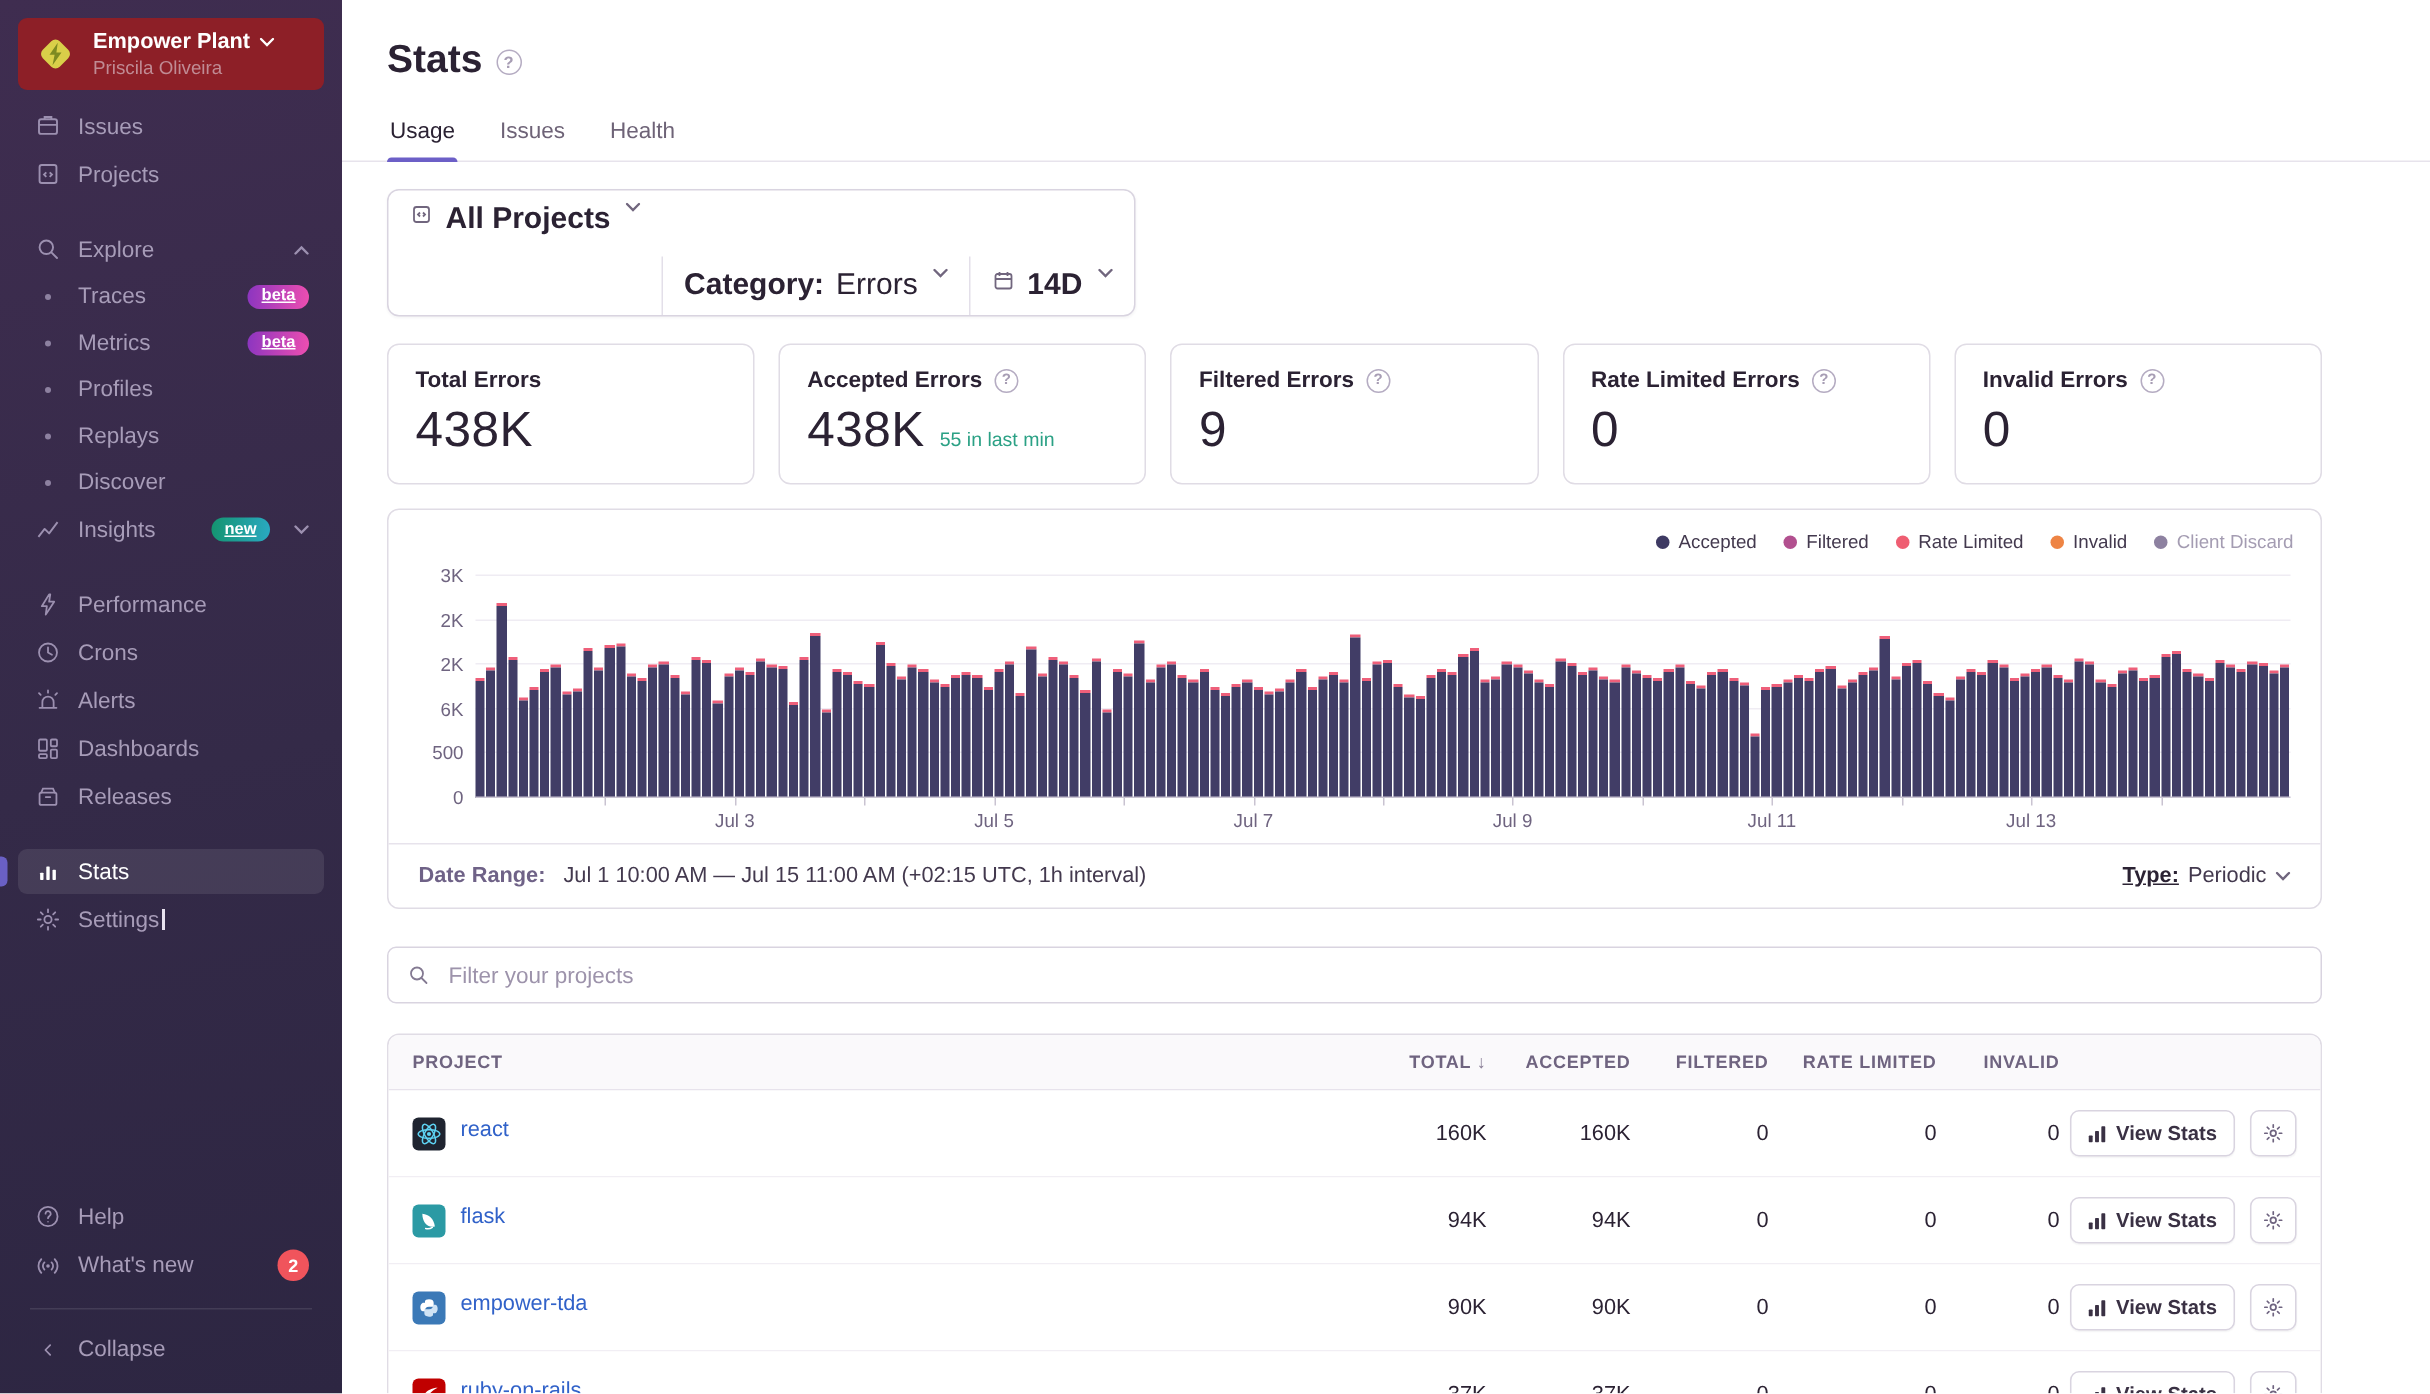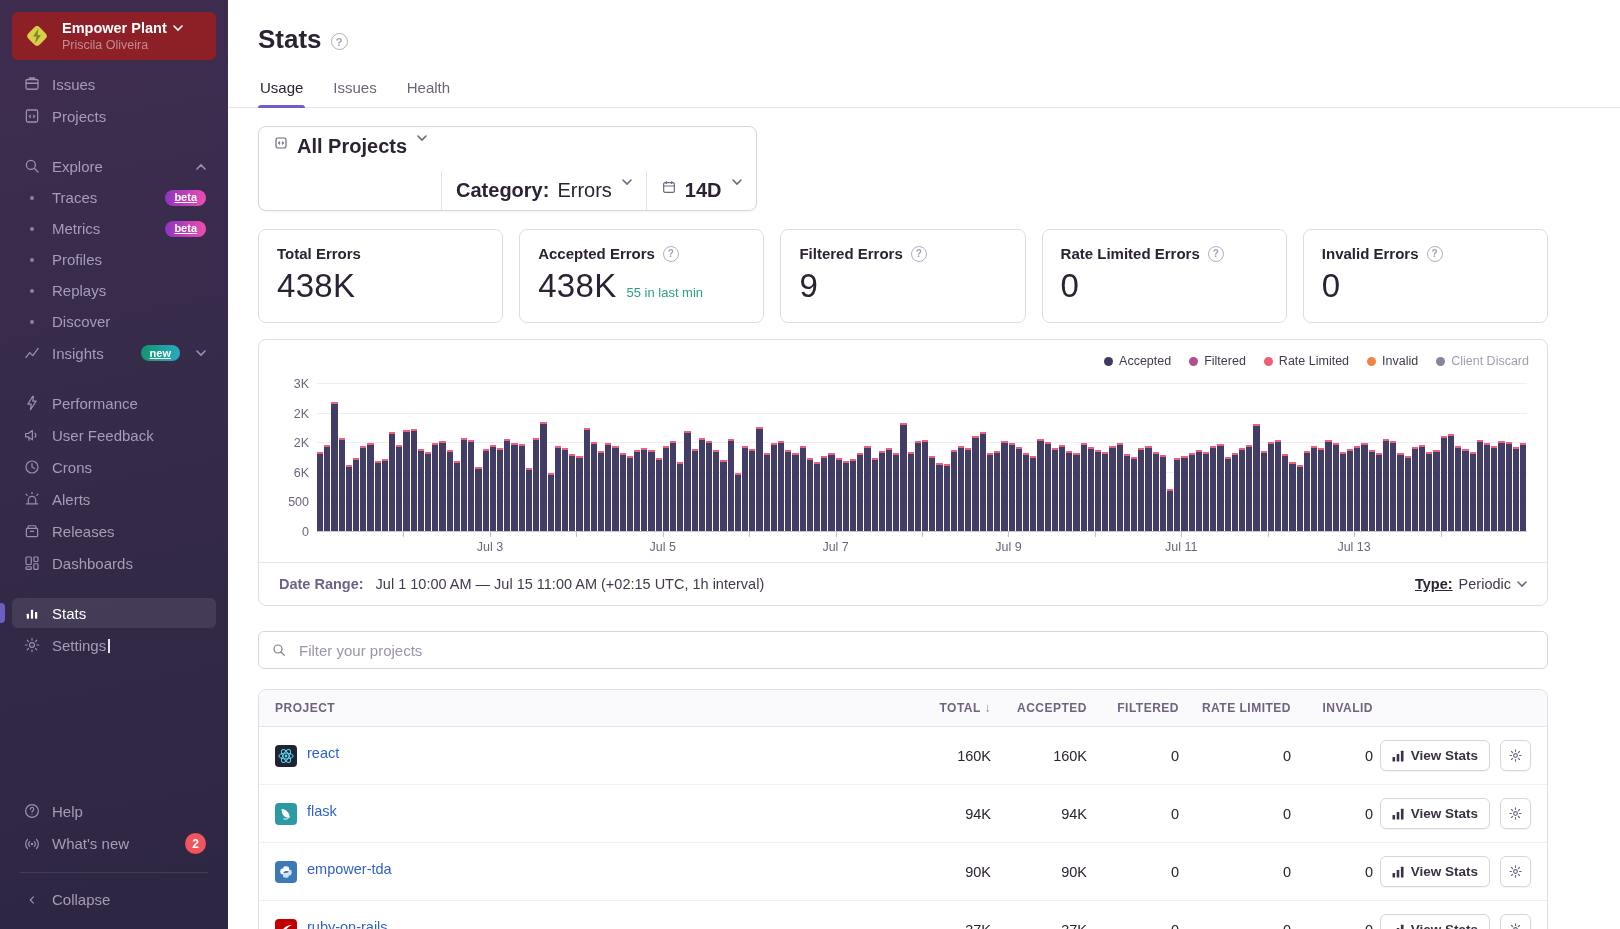--- a/index.html
+++ b/index.html
@@ -239,64 +239,55 @@
       <span class="nicon">
         <svg width="18" height="18" viewBox="0 0 24 24" fill="none" stroke="currentColor" stroke-width="1.6">
             <path d="M13 3L6.5 13.5h4.5L10 21l7.5-11.5H13l1-6.5z" stroke-linejoin="round"></path>
           </svg>
       </span>
       <span>Performance</span>
     </div>
     <div class="nav-item">
       <span class="nicon">
         <svg width="18" height="18" viewBox="0 0 24 24" fill="none" stroke="currentColor" stroke-width="1.6">
-            <path d="M3.5 10v4.5h3.5l5.5 4V6l-5.5 4H3.5z" stroke-linejoin="round"></path>
-            <path d="M16 9.5a4.5 4.5 0 010 5.5M8 15v4" stroke-linecap="round"></path>
-          </svg>
-      </span>
-      <span>User Feedback</span>
-    </div>
-    <div class="nav-item">
-      <span class="nicon">
-        <svg width="18" height="18" viewBox="0 0 24 24" fill="none" stroke="currentColor" stroke-width="1.6">
             <circle cx="12" cy="12" r="8"></circle>
             <path d="M12 7.5V12l3.5 2" stroke-linecap="round"></path>
           </svg>
       </span>
       <span>Crons</span>
     </div>
     <div class="nav-item">
       <span class="nicon">
         <svg width="18" height="18" viewBox="0 0 24 24" fill="none" stroke="currentColor" stroke-width="1.6">
             <path d="M7 18v-4.5a5 5 0 0110 0V18"></path>
             <path d="M4.5 18.5h15" stroke-linecap="round"></path>
             <path d="M12 5V3M5.5 7L4 5.5M18.5 7L20 5.5" stroke-linecap="round"></path>
           </svg>
       </span>
       <span>Alerts</span>
-    </div>
-    <div class="nav-item">
-      <span class="nicon">
-        <svg width="18" height="18" viewBox="0 0 24 24" fill="none" stroke="currentColor" stroke-width="1.6">
-            <rect x="4.5" y="8.5" width="15" height="11" rx="1.5"></rect>
-            <path d="M6 8.5L7.5 5h9L18 8.5M10 12.5h4" stroke-linecap="round"></path>
-          </svg>
-      </span>
-      <span>Releases</span>
     </div>
     <div class="nav-item">
       <span class="nicon">
         <svg width="18" height="18" viewBox="0 0 24 24" fill="none" stroke="currentColor" stroke-width="1.6">
             <rect x="4" y="4" width="7" height="10" rx="1"></rect>
             <rect x="14.5" y="4" width="5.5" height="6" rx="1"></rect>
             <rect x="4" y="17" width="7" height="3.5" rx="1"></rect>
             <rect x="14.5" y="13" width="5.5" height="7.5" rx="1"></rect>
           </svg>
       </span>
       <span>Dashboards</span>
+    </div>
+    <div class="nav-item">
+      <span class="nicon">
+        <svg width="18" height="18" viewBox="0 0 24 24" fill="none" stroke="currentColor" stroke-width="1.6">
+            <rect x="4.5" y="8.5" width="15" height="11" rx="1.5"></rect>
+            <path d="M6 8.5L7.5 5h9L18 8.5M10 12.5h4" stroke-linecap="round"></path>
+          </svg>
+      </span>
+      <span>Releases</span>
     </div>
 
     <div class="section-gap"></div>
 
     <div class="nav-item active">
       <span class="nicon">
         <svg width="18" height="18" viewBox="0 0 24 24" fill="currentColor">
             <rect x="5" y="13" width="3" height="6.5" rx="0.6"></rect>
             <rect x="10.5" y="7.5" width="3" height="12" rx="0.6"></rect>
             <rect x="16" y="10.5" width="3" height="9" rx="0.6"></rect>

